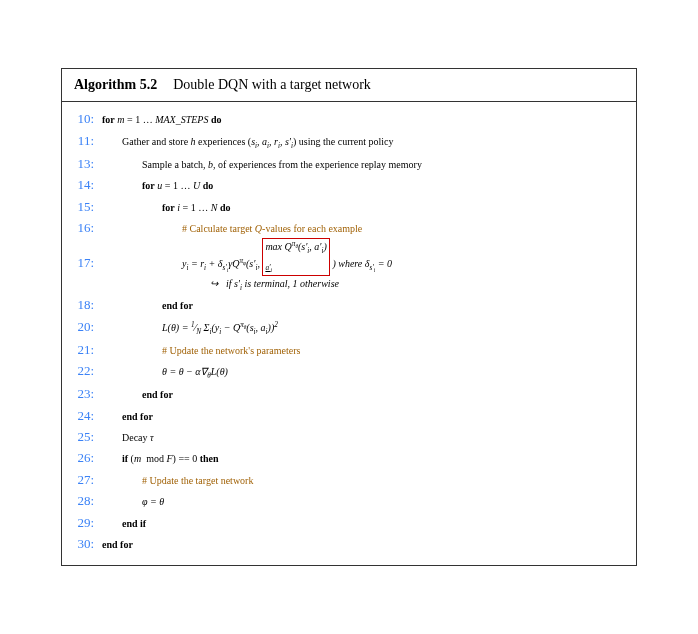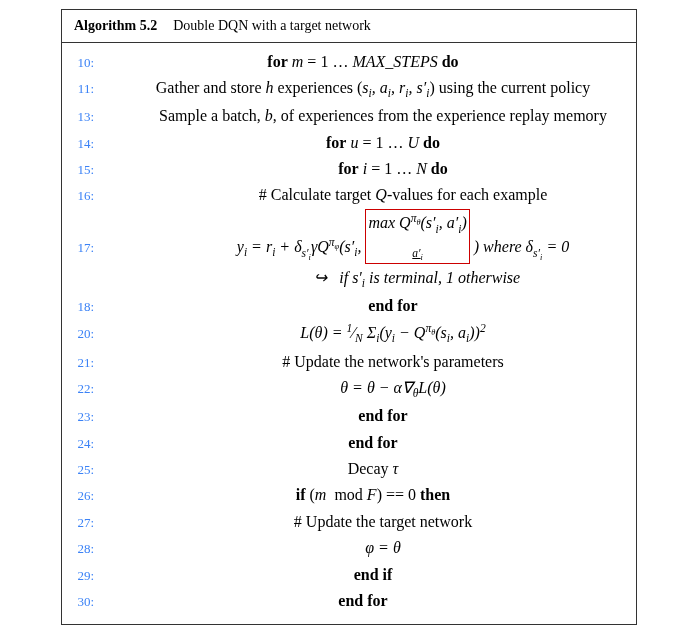--- a/index.html
+++ b/index.html
@@ -45,29 +45,28 @@
       min-width: 28px;
       text-align: right;
       padding-right: 8px;
       color: #3b82f6;
       font-size: 13px;
       user-select: none;
       flex-shrink: 0;
     }
     .line-content {
       flex: 1;
-      font-size: 16px;
-      text-align: center;
+      font-size: 10px;
     }
     .indent1 { padding-left: 20px; }
     .indent2 { padding-left: 40px; }
     .indent3 { padding-left: 60px; }
     .indent4 { padding-left: 80px; }
     .kw { font-weight: bold; }
-    .comment { color: #000000; }
+    .comment { color: #a16207; }
     .math { font-style: italic; font-family: "Times New Roman", Times, serif; }
     .red-box {
       display: inline-block;
       border: 1.5px solid #cc0000;
       padding: 0px 2px;
       line-height: 1.4;
     }
     sub { font-size: 0.72em; }
     sup { font-size: 0.72em; }
     .math-formula {

